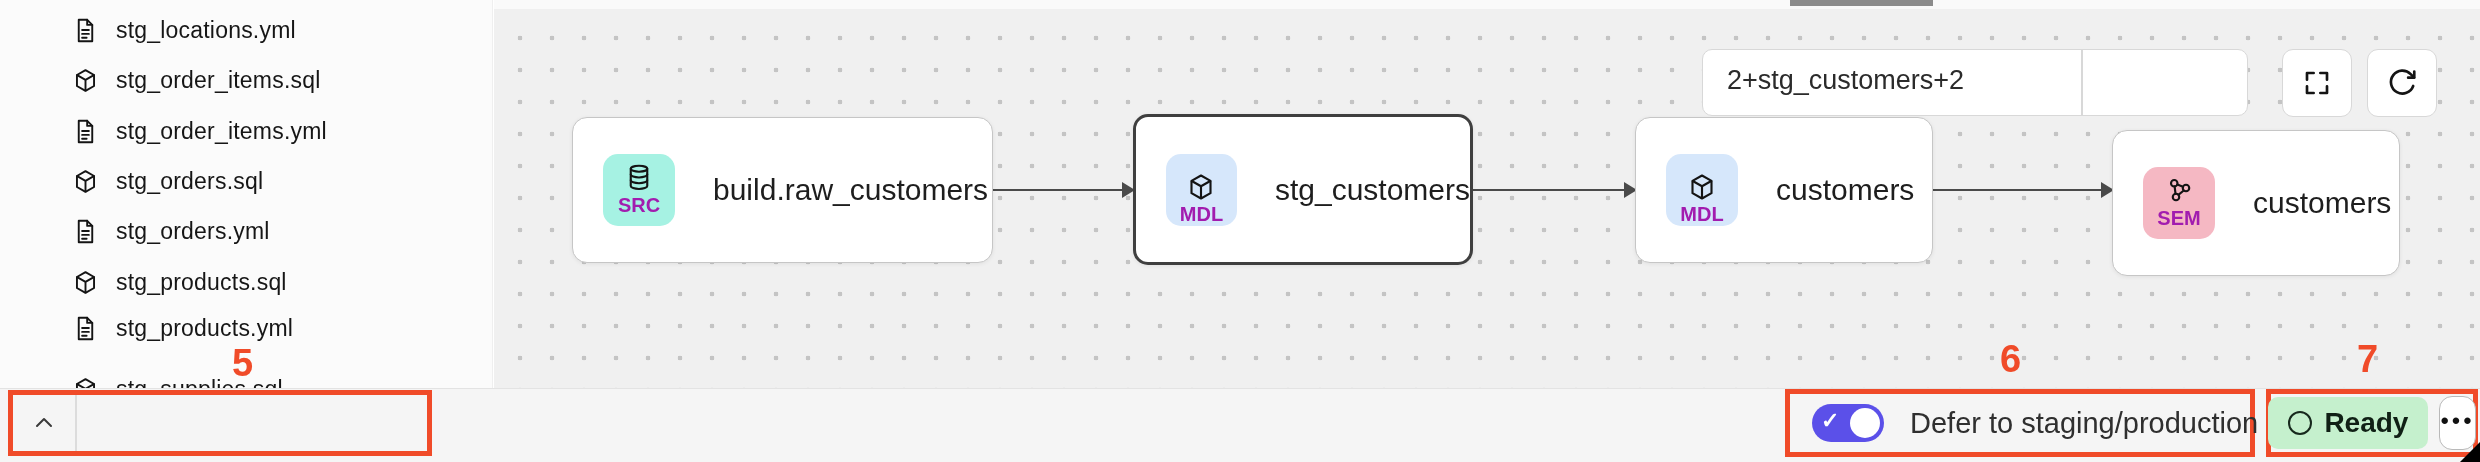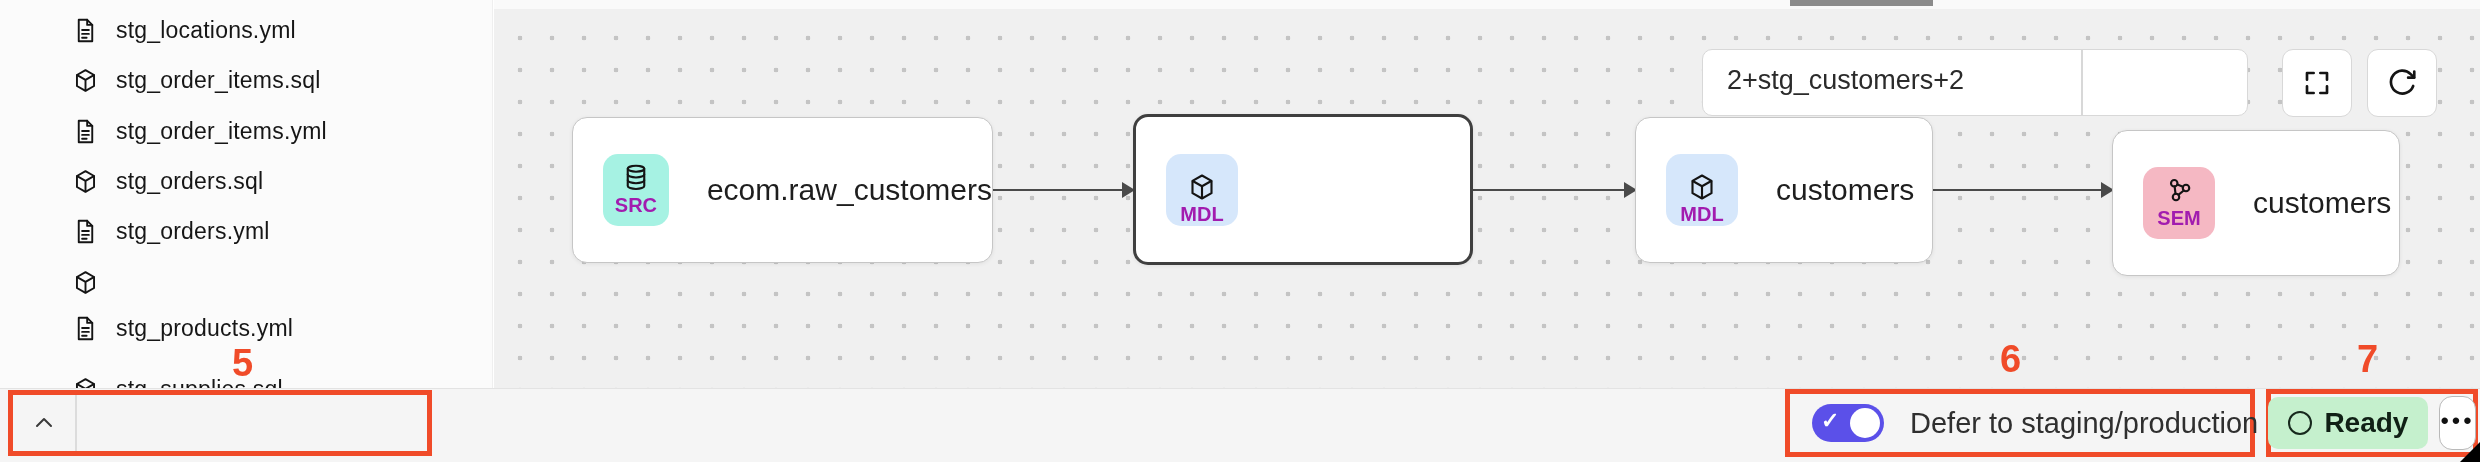--- a/index.html
+++ b/index.html
@@ -138,20 +138,21 @@
           <path d="M12 2.8l7.6 4.3v9.8L12 21.2 4.4 16.9V7.1z"></path>
           <path d="M4.6 7.2L12 11.4l7.4-4.2M12 11.4v9.4"></path>
         </svg>
       <span class="file-name">stg_orders.sql</span>
     </div>
     <div class="file-row" style="top:257px">
       <svg class="stroke-ic" viewBox="0 0 24 24">
           <path d="M12 2.8l7.6 4.3v9.8L12 21.2 4.4 16.9V7.1z"></path>
           <path d="M4.6 7.2L12 11.4l7.4-4.2M12 11.4v9.4"></path>
         </svg>
+      <span class="file-name">stg_products.sql</span>
     </div>
     <div class="file-row" style="top:303px">
       <svg class="stroke-ic" viewBox="0 0 24 24">
           <path d="M6 2.5h7.5L18 7v14.5H6z"></path>
           <path d="M13.5 2.5V7H18"></path>
           <path d="M9 11.5h6M9 15h6M9 18.5h4"></path>
         </svg>
       <span class="file-name">stg_products.yml</span>
     </div>
     <div class="file-row" style="top:364px">
@@ -180,31 +181,32 @@
     <div class="node" style="left:78px; top:117px; width:421px; height:146px;">
       <div class="badge badge-src">
         <svg class="stroke-ic" viewBox="0 0 24 24">
             <ellipse cx="12" cy="4.6" rx="6.6" ry="2.4"></ellipse>
             <path d="M5.4 4.6v4.6c0 1.3 3 2.4 6.6 2.4s6.6-1.1 6.6-2.4V4.6"></path>
             <path d="M5.4 9.2v4.6c0 1.3 3 2.4 6.6 2.4s6.6-1.1 6.6-2.4V9.2"></path>
             <path d="M5.4 13.8v4.6c0 1.3 3 2.4 6.6 2.4s6.6-1.1 6.6-2.4v-4.6"></path>
           </svg>
         <span class="badge-label">SRC</span>
       </div>
-      <span class="node-label">ecom.raw_customers</span>
+      <span class="node-label">build.raw_customers</span>
     </div>
 
     <div class="node selected" style="left:639px; top:114px; width:340px; height:151px;">
       <div class="badge badge-mdl">
         <svg class="stroke-ic" viewBox="0 0 24 24">
             <path d="M12 2.8l7.6 4.3v9.8L12 21.2 4.4 16.9V7.1z"></path>
             <path d="M4.6 7.2L12 11.4l7.4-4.2M12 11.4v9.4"></path>
           </svg>
         <span class="badge-label">MDL</span>
       </div>
+      <span class="node-label">stg_customers</span>
     </div>
 
     <div class="node" style="left:1141px; top:117px; width:298px; height:146px;">
       <div class="badge badge-mdl">
         <svg class="stroke-ic" viewBox="0 0 24 24">
             <path d="M12 2.8l7.6 4.3v9.8L12 21.2 4.4 16.9V7.1z"></path>
             <path d="M4.6 7.2L12 11.4l7.4-4.2M12 11.4v9.4"></path>
           </svg>
         <span class="badge-label">MDL</span>
       </div>

